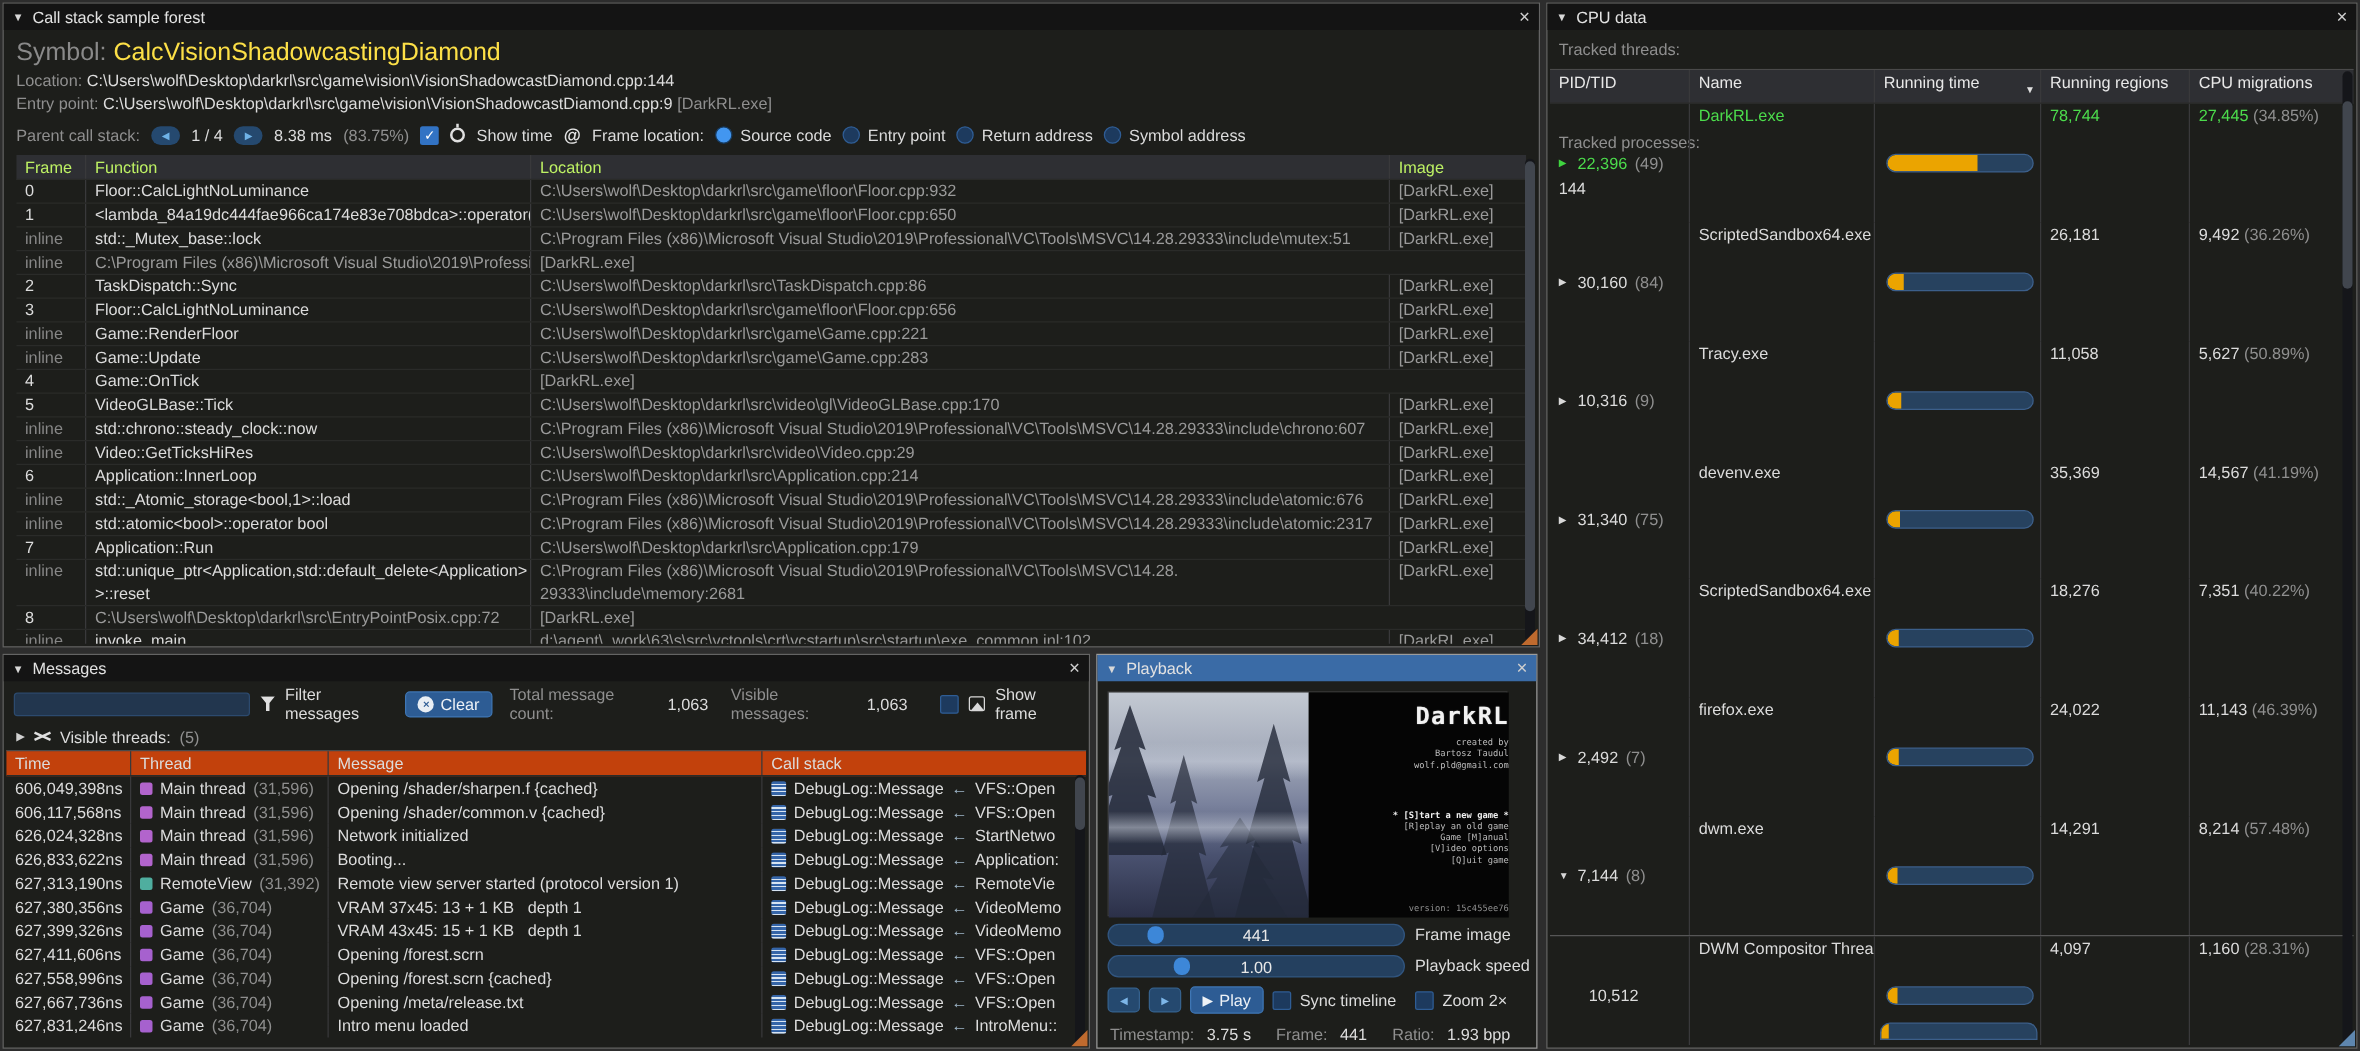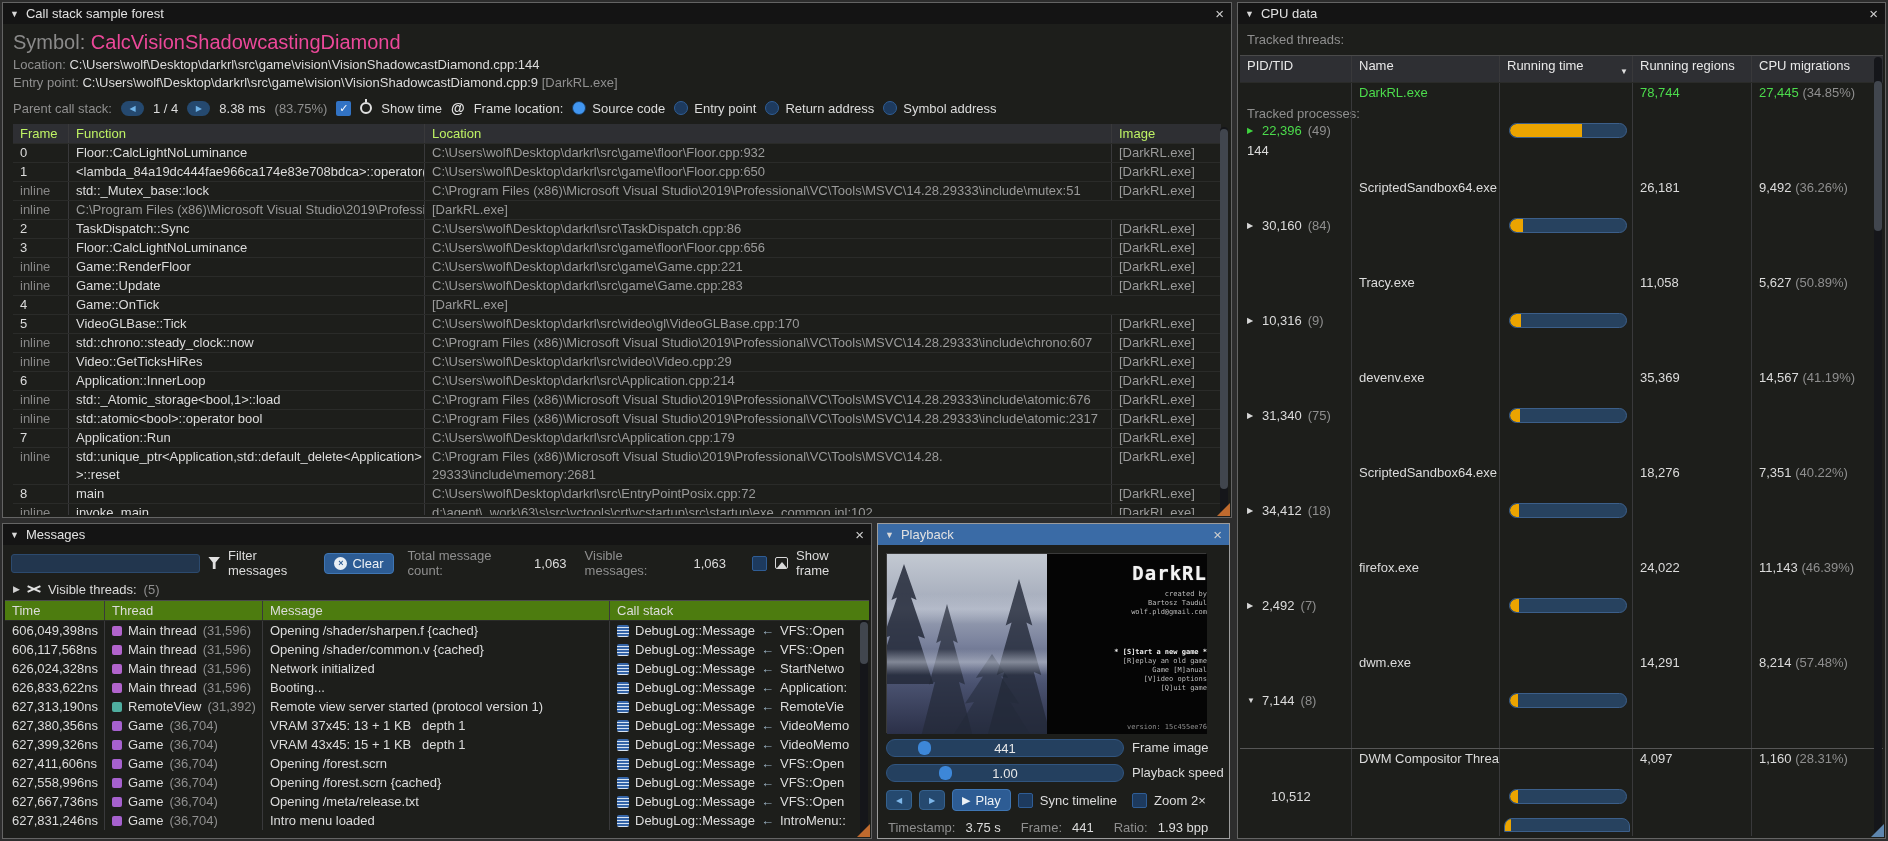--- a/index.html
+++ b/index.html
@@ -6,21 +6,21 @@
   html,body { margin:0; padding:0; background:#2d2d2d; width:1888px; height:841px;
     font-family:"Liberation Sans", sans-serif; font-size:13px; color:#dcdcdc; overflow:hidden; }
 
   .panel { position:absolute; background:#1d1e1b; border:1px solid #646464; }
   .titlebar { height:21px; background:#141414; display:flex; align-items:center; gap:7px;
     padding:0 7px; color:#e2e2e2; font-size:13px; }
   .collapse { font-size:9px; color:#d8d8d8; }
   .close { margin-left:auto; font-size:15px; color:#cfcfcf; line-height:15px; }
   .lab { color:#8f8f8f; }
   .val { color:#dcdcdc; }
-  .white { color:#ec4899; }
+  .white { color:#fde047; }
 
   
   #callstack { left:2px; top:2px; width:1230px; height:516px; }
   .cs-body { padding:4px 10px 0 10px; }
   .symline { font-size:20px; margin:3px 0 3px; }
   .symline .lab { color:#8a8a8a; }
   .pathline { margin:2px 0 3px; }
   .toolbar { display:flex; align-items:center; gap:9px; margin:10px 0 0 0; }
   .navbtn { width:23px; height:15px; border-radius:8px; background:#25496f; color:#6fb3e8;
     font-size:8px; display:flex; align-items:center; justify-content:center; }
@@ -69,21 +69,21 @@
   .shuffle { position:relative; width:14px; height:12px; }
   .shuffle::before, .shuffle::after { content:""; position:absolute; left:0; top:5px; width:14px; height:2px; background:#e0e0e0; }
   .shuffle::before { transform:rotate(24deg); }
   .shuffle::after { transform:rotate(-24deg); }
 
   .m-table { position:absolute; left:2px; right:2px; top:76px; bottom:2px; overflow:hidden; }
   .m-row { display:grid; grid-template-columns:100px 158px 347px 1fr; }
   .m-row > div { padding:0 0 0 7px; line-height:19px; white-space:pre; overflow:hidden;
     border-right:1px solid #39393b; display:flex; align-items:center; gap:6px; }
   .m-row > div:last-child { border-right:none; }
-  .m-head { background:#4d7c0f; border-top:1px solid #4a4a4a; border-bottom:1px solid #2a2b29; }
+  .m-head { background:#c2410c; border-top:1px solid #4a4a4a; border-bottom:1px solid #2a2b29; }
   .swatch { width:10px; height:10px; border-radius:2px; flex:0 0 auto; }
   .tid { color:#8f8f8f; }
   .cs-icon { flex:0 0 auto; width:12px; height:12px; border-radius:2px; background:#3565a8;
     background-image:repeating-linear-gradient(#3565a8 0 2px, #d7e4f2 2px 3px); }
   .lararrow { color:#9fb6c8; }
 
   
   #playback { left:877px; top:523px; width:353px; height:316px; border-color:#9c9c9c; }
   #playback .titlebar { background:#3a6ba6; }
   .preview { position:absolute; left:8px; top:29px; width:320px; height:180px; border:1px solid #3a3a3a; }
@@ -313,21 +313,20 @@
         <div class="c-frame">inline</div>
         <div class="c-func">std::unique_ptr&lt;Application,std::default_delete&lt;Application&gt;
 &gt;::reset</div>
         <div class="c-loc">C:\Program Files (x86)\Microsoft Visual Studio\2019\Professional\VC\Tools\MSVC\14.28.
 29333\include\memory:2681</div>
         <div class="c-img">[DarkRL.exe]</div>
       </div>
 
       <div class="cs-row">
         <div class="c-frame">8</div>
-        <div class="c-func">main</div>
         <div class="c-loc">C:\Users\wolf\Desktop\darkrl\src\EntryPointPosix.cpp:72</div>
         <div class="c-img">[DarkRL.exe]</div>
       </div>
 
       <div class="cs-row inline">
         <div class="c-frame">inline</div>
         <div class="c-func">invoke_main</div>
         <div class="c-loc">d:\agent\_work\63\s\src\vctools\crt\vcstartup\src\startup\exe_common.inl:102</div>
         <div class="c-img">[DarkRL.exe]</div>
       </div>

